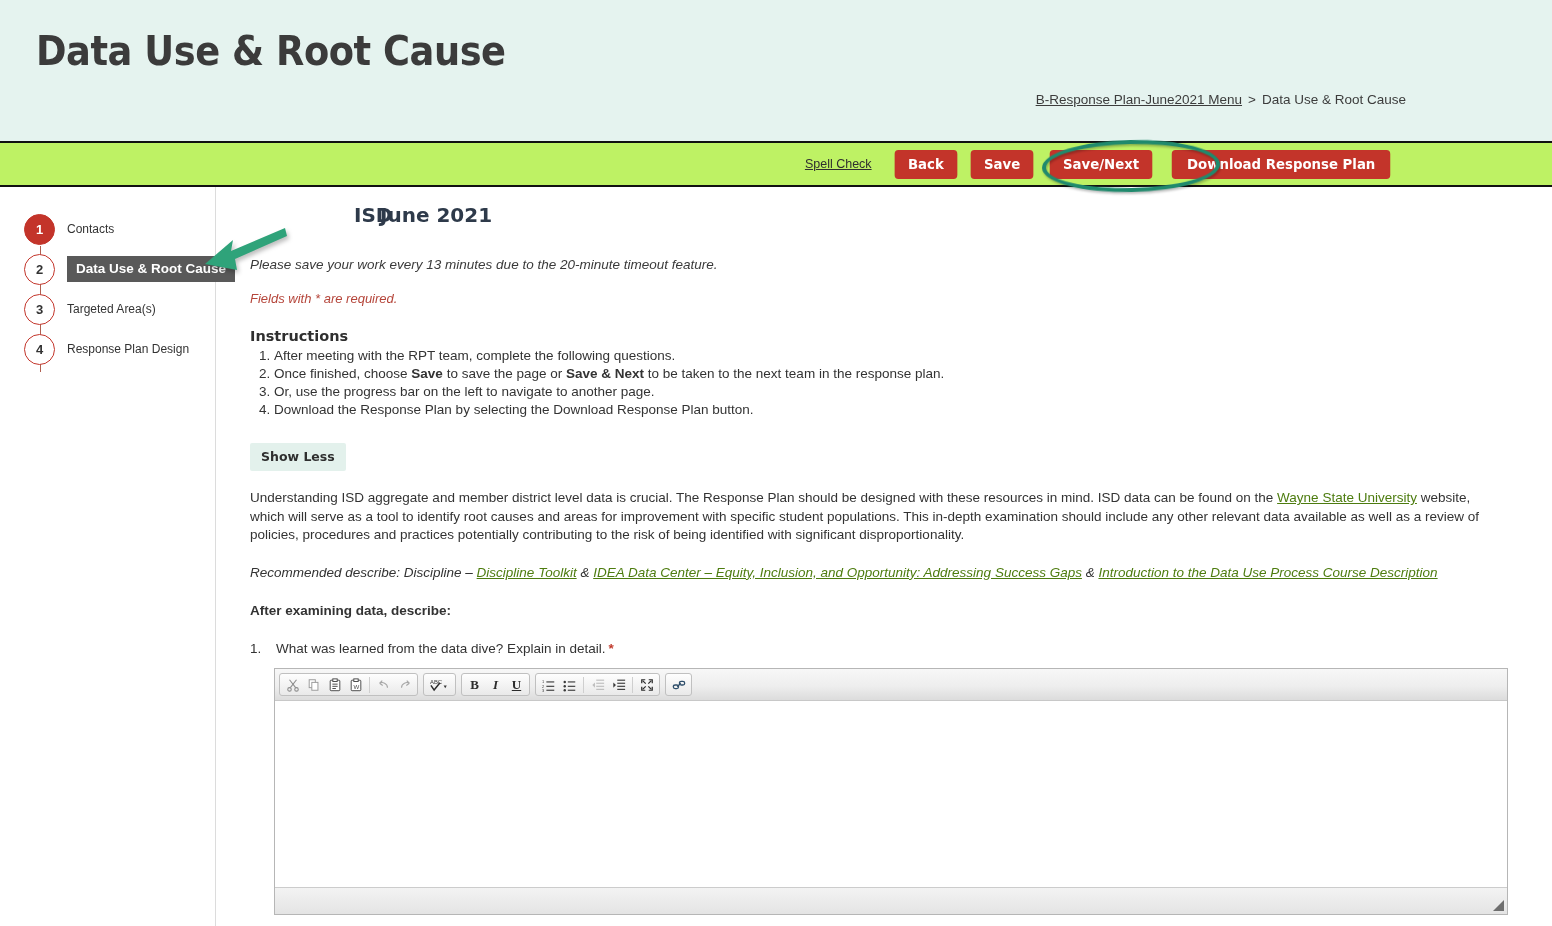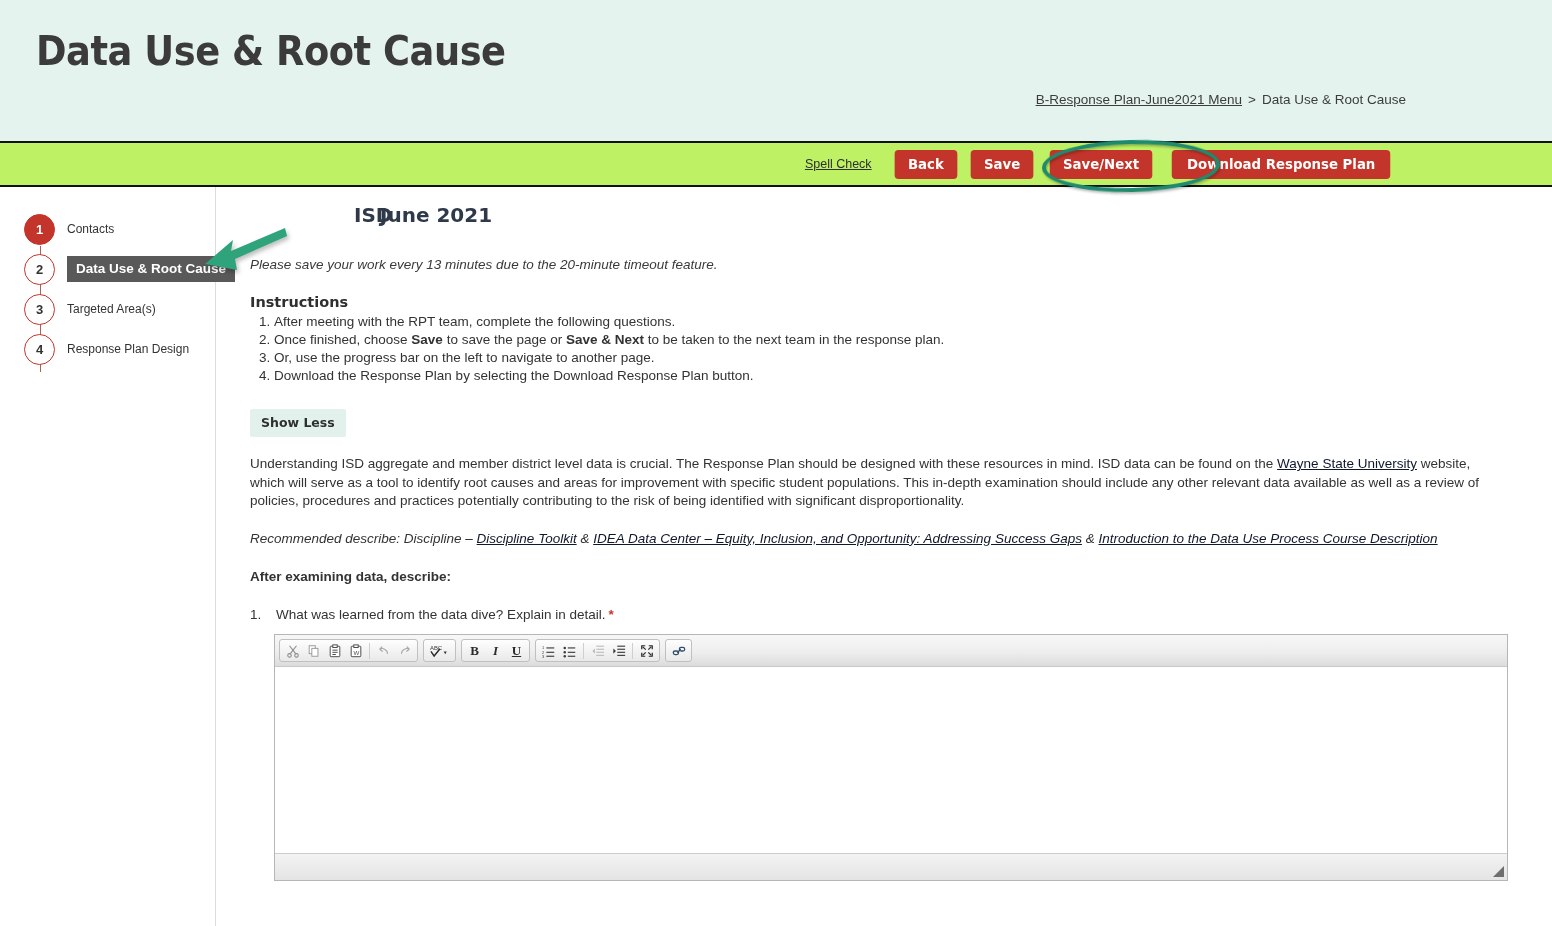--- a/index.html
+++ b/index.html
@@ -245,21 +245,21 @@
     cursor: pointer;
   }
 
   .para {
     font-size: 13.5px;
     line-height: 18.6px;
     color: #333333;
     margin: 18px 0 0 0;
     max-width: 1250px;
   }
-  .para a { color: #0f172a; text-decoration: underline; }
+  .para a { color: #4d7c0f; text-decoration: underline; }
   .para.italic { font-style: italic; margin-top: 19px; }
   .para.italic a { font-style: italic; }
   .after-examining { font-size: 13.5px; color: #333333; margin: 21px 0 0 0; font-weight: bold; }
 
   .question-row {
     display: flex;
     margin-top: 23px;
     font-size: 13.5px;
     color: #333333;
   }
@@ -397,20 +397,21 @@
   </div>
 
   <div class="content">
 
     <div class="form-heading">
       <span class="isd">ISD</span>
       <span class="period">June 2021</span>
     </div>
 
     <p class="note-italic">Please save your work every 13 minutes due to the 20-minute timeout feature.</p>
+    <p class="note-required">Fields with * are required.</p>
 
     <p class="instr-title">Instructions</p>
     <ol class="instr-list">
       <li>After meeting with the RPT team, complete the following questions.</li>
       <li><span>Once finished, choose </span><b>Save</b><span> to save the page or </span><b>Save &amp; Next</b><span> to be taken to the next team in the response plan.</span></li>
       <li>Or, use the progress bar on the left to navigate to another page.</li>
       <li>Download the Response Plan by selecting the Download Response Plan button.</li>
     </ol>
 
     <button class="show-less-btn">Show Less</button>

